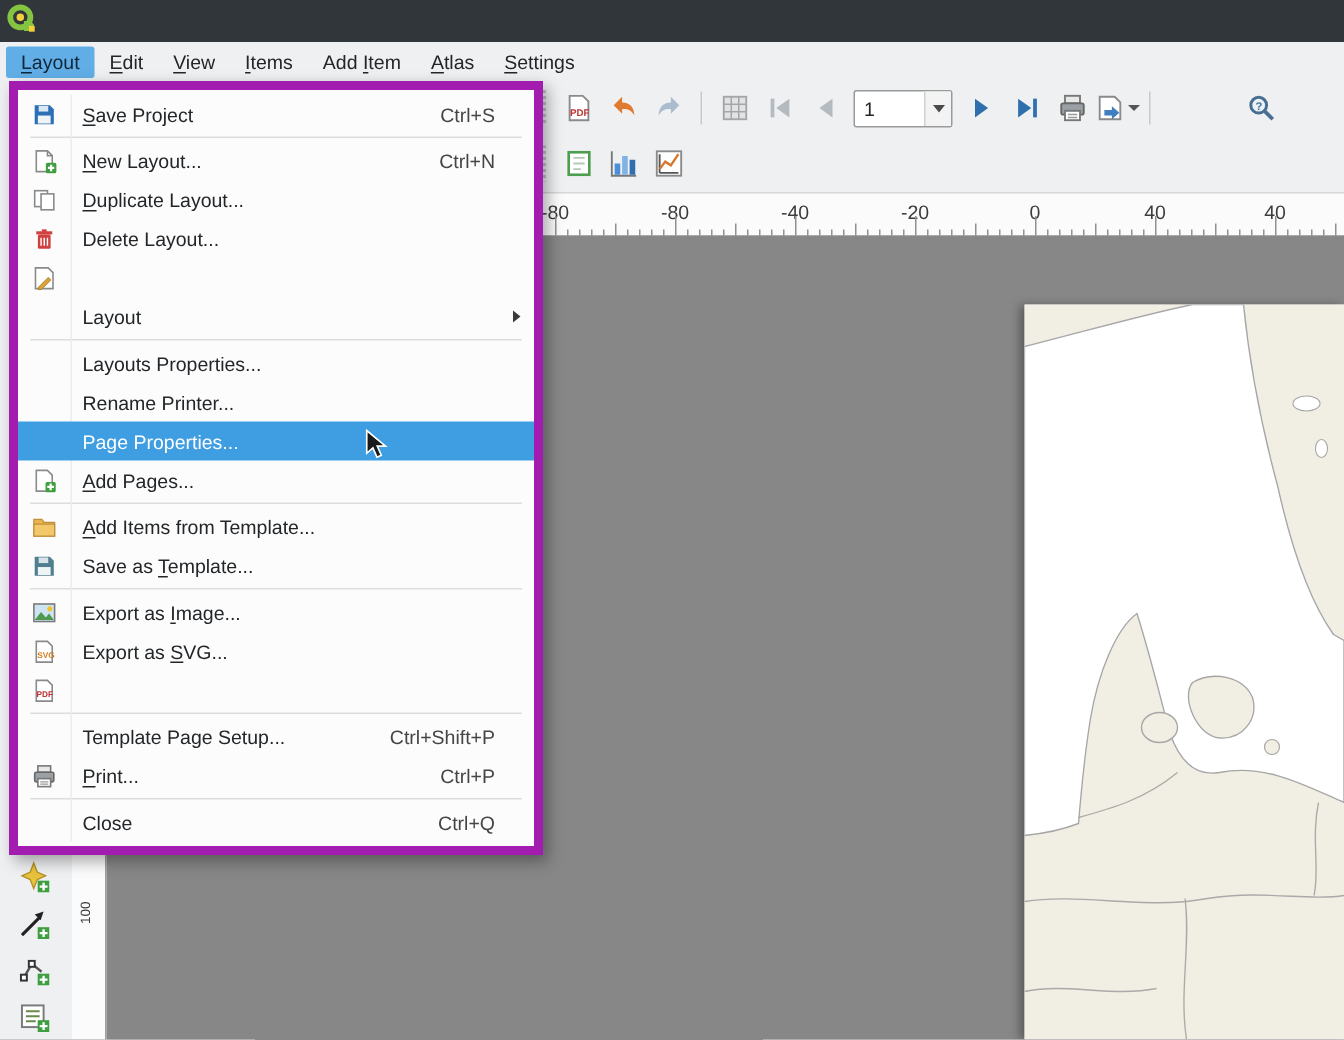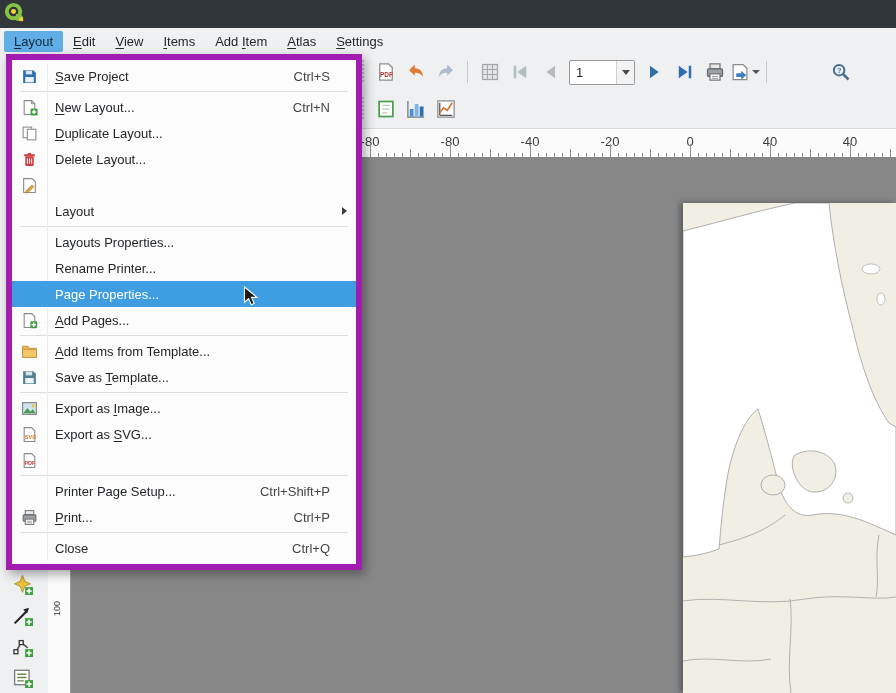--- a/index.html
+++ b/index.html
@@ -527,21 +527,21 @@
             <path d="M3 1.5h7l3 3V14.5H3z" fill="#fff" stroke="#8a8a8a"></path>
             <text x="3.2" y="12" font-size="5.2" font-family="sans-serif" font-weight="bold" fill="#c23333">PDF</text>
           </svg>
         </span>
         <span class="mi-short"></span>
         <span class="mi-arrow"></span>
       </div>
       <div class="msep"></div>
       <div class="mi">
         <span class="mi-icon"></span>
-        <span class="mi-label">Printer Page Setup...</span>
+        <span class="mi-label">Template Page Setup...</span>
         <span class="mi-short">Ctrl+Shift+P</span>
         <span class="mi-arrow"></span>
       </div>
       <div class="mi">
         <span class="mi-icon">
           <svg viewBox="0 0 16 16">
             <rect x="4" y="1.5" width="8" height="4" fill="#e8e8e8" stroke="#777"></rect>
             <rect x="2" y="5.5" width="12" height="6" rx="1" fill="#9aa0a6" stroke="#666"></rect>
             <rect x="4" y="9.5" width="8" height="5" fill="#fff" stroke="#777"></rect>
             <path d="M5.5 11.5h5M5.5 13h5" stroke="#999" stroke-width="0.8"></path>

